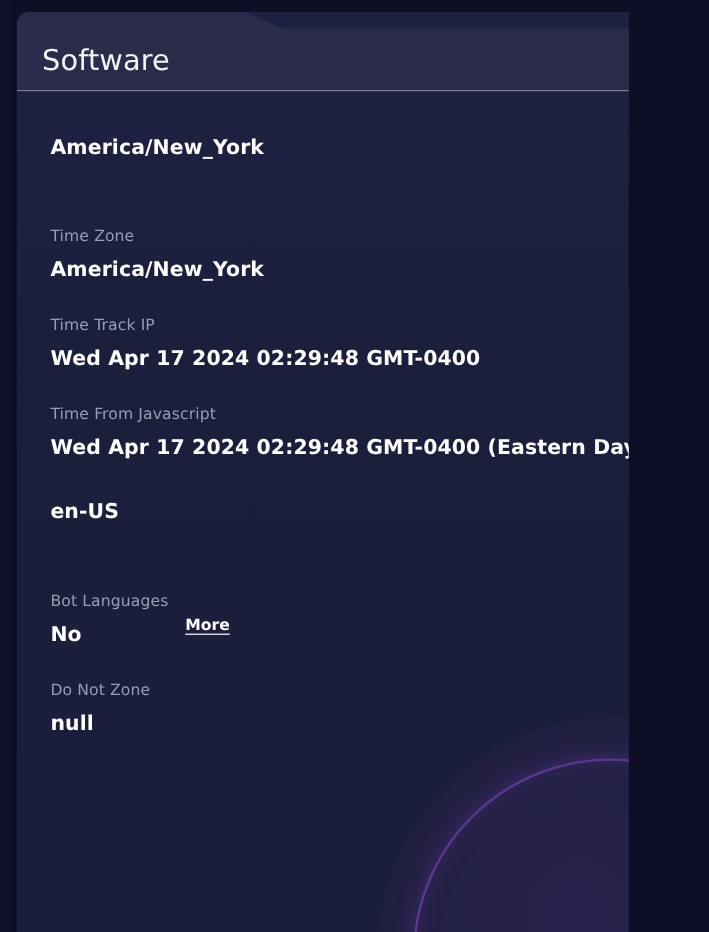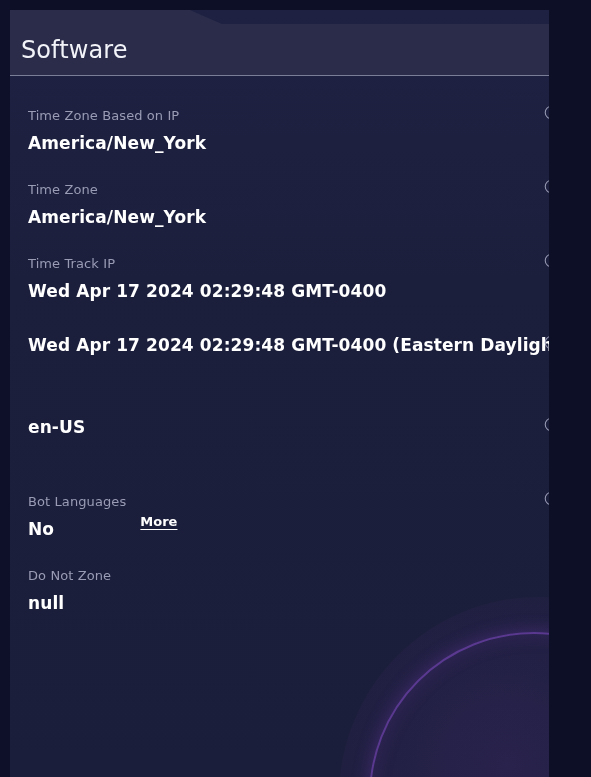--- a/index.html
+++ b/index.html
@@ -27,22 +27,22 @@
   .left-gutter {
     position:absolute; left:0; top:0;
     width:10px; height:777px;
     background:#0e1029;
     z-index:6;
   }
 
   
   .panel {
     position:absolute;
-    left:0; top:10px;
-    width:549px; height:767px;
+    left:14px; top:10px;
+    width:510px; height:767px;
     background:linear-gradient(180deg,#1e2142 0%,#1c1f3c 35%,#1b1e3a 100%);
     border-top-left-radius:10px;
     overflow:hidden;
   }
 
   
   .tab-header {
     position:absolute; left:0; top:0;
     width:581px; height:65px;
     background:#2a2c4a;
@@ -159,23 +159,20 @@
     <div class="glow-haze"></div>
     <div class="glow-arc"></div>
 
     <div class="tab-header">
       <div class="tab-title">Software</div>
     </div>
     <div class="header-rule"></div>
 
     <div class="rows">
         <div class="row">
-          <div class="row-label-line">
-            <span class="row-label">Time Zone Based on IP</span>
-          </div>
           <div class="row-value">America/New_York</div>
           <span class="help-icon">
             <svg viewBox="0 0 16 16" fill="none" xmlns="http://www.w3.org/2000/svg">
               <circle cx="8" cy="8" r="6.7" stroke="#9a9cb5" stroke-width="1.1"></circle>
               <path d="M6.25 6.1c0-1 .8-1.7 1.8-1.7s1.75.68 1.75 1.6c0 .8-.45 1.2-1.1 1.6-.5.32-.68.6-.68 1.08v.28" stroke="#9a9cb5" stroke-width="1.05" stroke-linecap="round" stroke-linejoin="round"></path>
               <circle cx="8" cy="11.3" r=".72" fill="#9a9cb5"></circle>
             </svg>
           </span>
         </div>
         <div class="row">
@@ -198,20 +195,23 @@
           <div class="row-value">Wed Apr 17 2024 02:29:48 GMT-0400</div>
           <span class="help-icon">
             <svg viewBox="0 0 16 16" fill="none" xmlns="http://www.w3.org/2000/svg">
               <circle cx="8" cy="8" r="6.7" stroke="#9a9cb5" stroke-width="1.1"></circle>
               <path d="M6.25 6.1c0-1 .8-1.7 1.8-1.7s1.75.68 1.75 1.6c0 .8-.45 1.2-1.1 1.6-.5.32-.68.6-.68 1.08v.28" stroke="#9a9cb5" stroke-width="1.05" stroke-linecap="round" stroke-linejoin="round"></path>
               <circle cx="8" cy="11.3" r=".72" fill="#9a9cb5"></circle>
             </svg>
           </span>
         </div>
         <div class="row">
+          <div class="row-label-line">
+            <span class="row-label">Time From Javascript</span>
+          </div>
           <div class="row-value">Wed Apr 17 2024 02:29:48 GMT-0400 (Eastern Daylight Time)</div>
           <span class="help-icon">
             <svg viewBox="0 0 16 16" fill="none" xmlns="http://www.w3.org/2000/svg">
               <circle cx="8" cy="8" r="6.7" stroke="#9a9cb5" stroke-width="1.1"></circle>
               <path d="M6.25 6.1c0-1 .8-1.7 1.8-1.7s1.75.68 1.75 1.6c0 .8-.45 1.2-1.1 1.6-.5.32-.68.6-.68 1.08v.28" stroke="#9a9cb5" stroke-width="1.05" stroke-linecap="round" stroke-linejoin="round"></path>
               <circle cx="8" cy="11.3" r=".72" fill="#9a9cb5"></circle>
             </svg>
           </span>
         </div>
         <div class="row">

